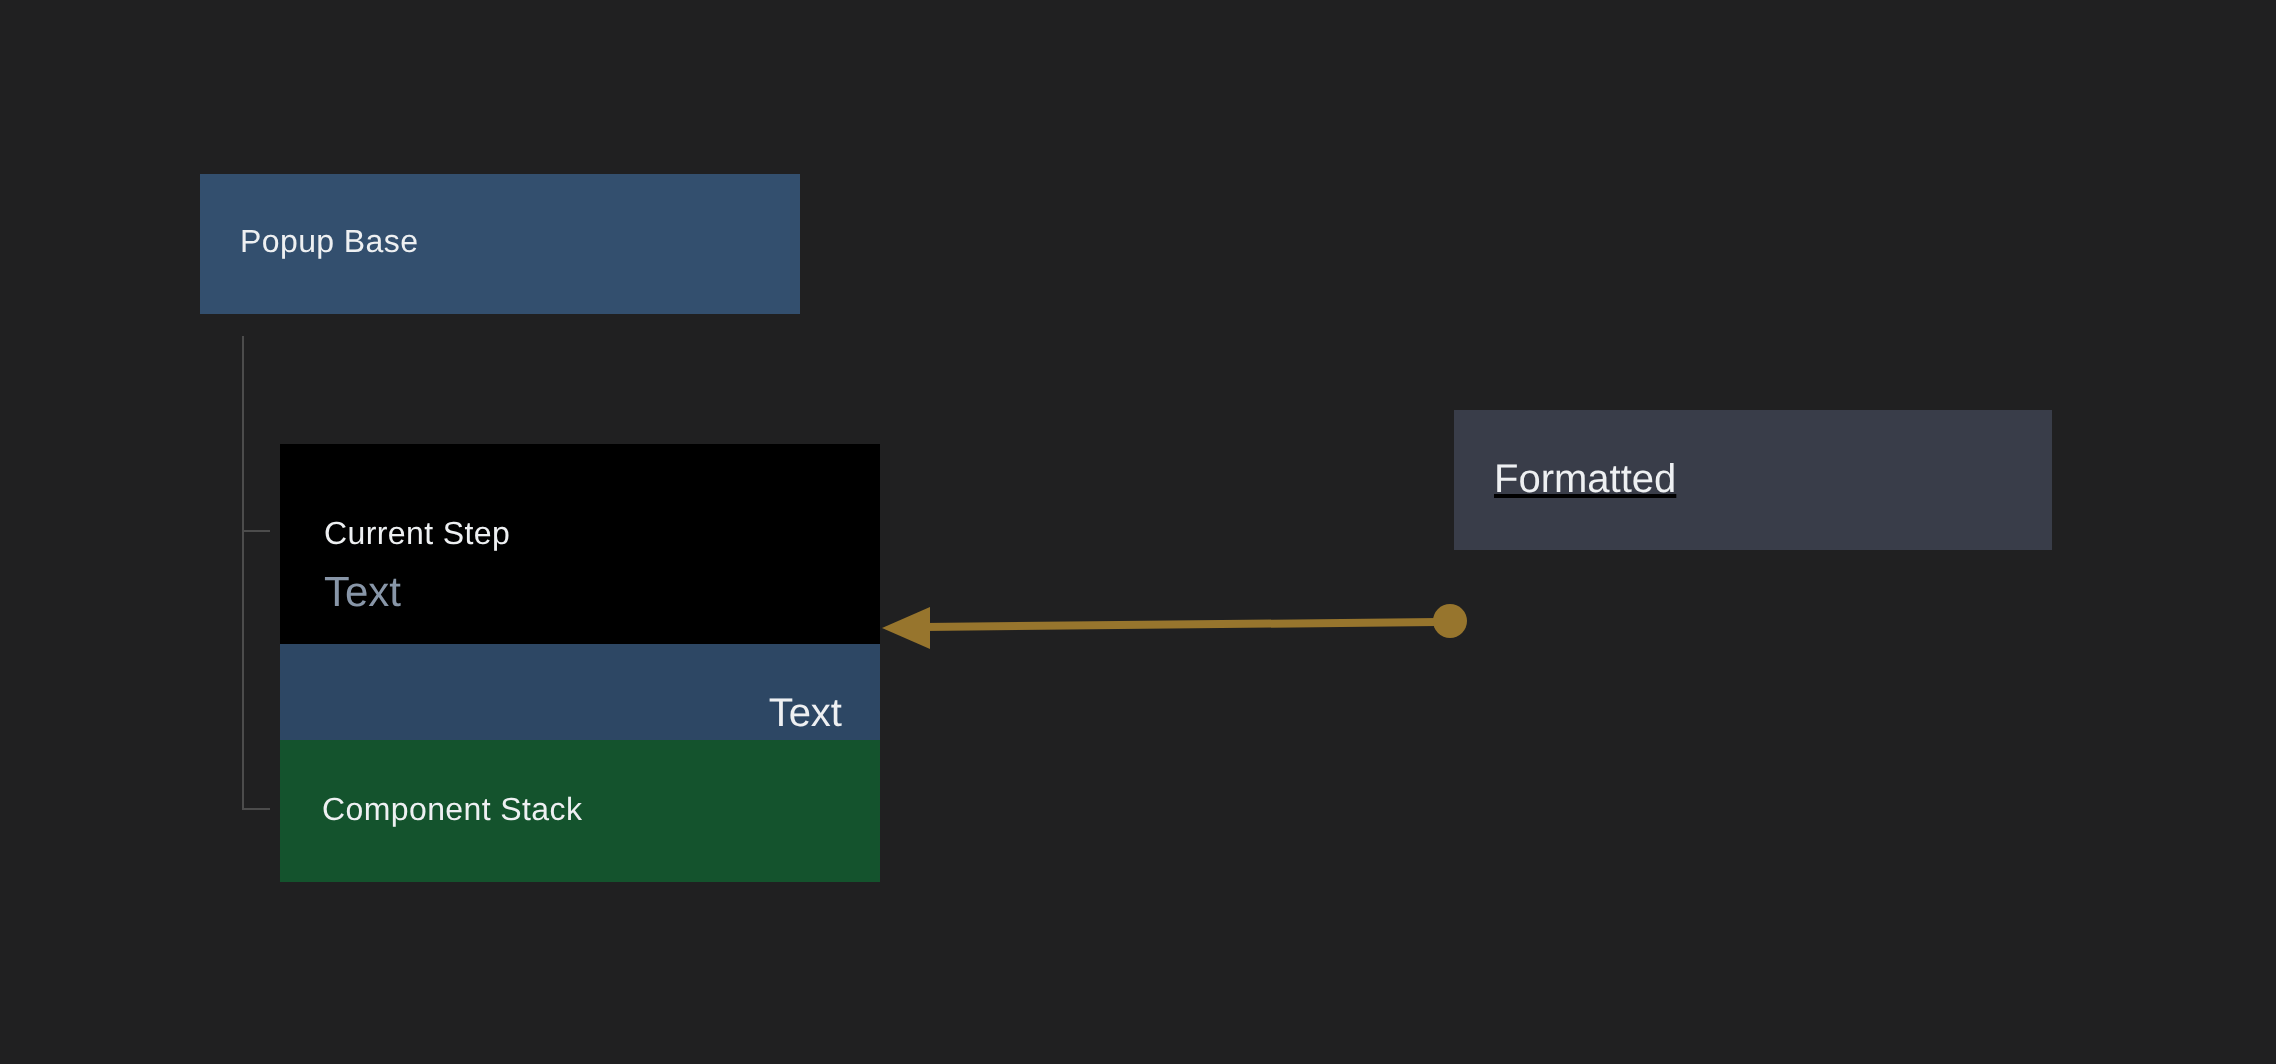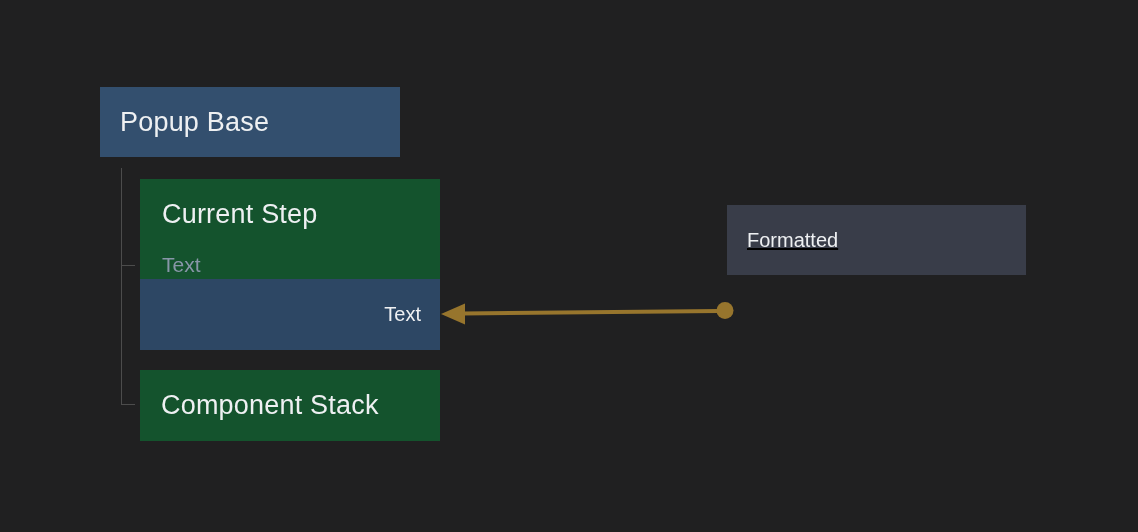--- a/index.html
+++ b/index.html
@@ -10,21 +10,21 @@
     overflow: hidden;
   }
   #canvas {
     position: relative;
     width: 1138px; height: 532px;
     background: #202021;
   }
   .node { position: absolute; }
   .node-title {
     color: #eef0f2;
-    font-size: 27px;
+    font-size: 16px;
     letter-spacing: 0.2px;
     white-space: nowrap;
   }
   .node-subtitle {
     color: #8896a8;
     font-size: 21px;
     white-space: nowrap;
   }
   .pin-label {
     color: #eef0f2;
@@ -37,23 +37,24 @@
     left: 100px; top: 87px; width: 300px; height: 70px;
     background: #334f6e;
     display: flex; align-items: center;
     padding-left: 20px;
   }
 
   
   #node-current-step { left: 140px; top: 179px; width: 300px; height: 171px; }
   #node-current-step .header {
     height: 100px;
-    background: #14532d;
-    display: flex; flex-direction: column; justify-content: space-between;
+    background: #000000;
+    display: flex; flex-direction: column; justify-content: center;
     padding: 20px 0 0 22px;
+    margin-top: 43px;
   }
   #node-current-step .header .node-title { line-height: 30px; }
   #node-current-step .header .node-subtitle { line-height: 28px; }
   #node-current-step .body {
     height: 71px;
     background: #2d4764;
     display: flex; align-items: center; justify-content: flex-end;
     padding-right: 19px;
   }
 

